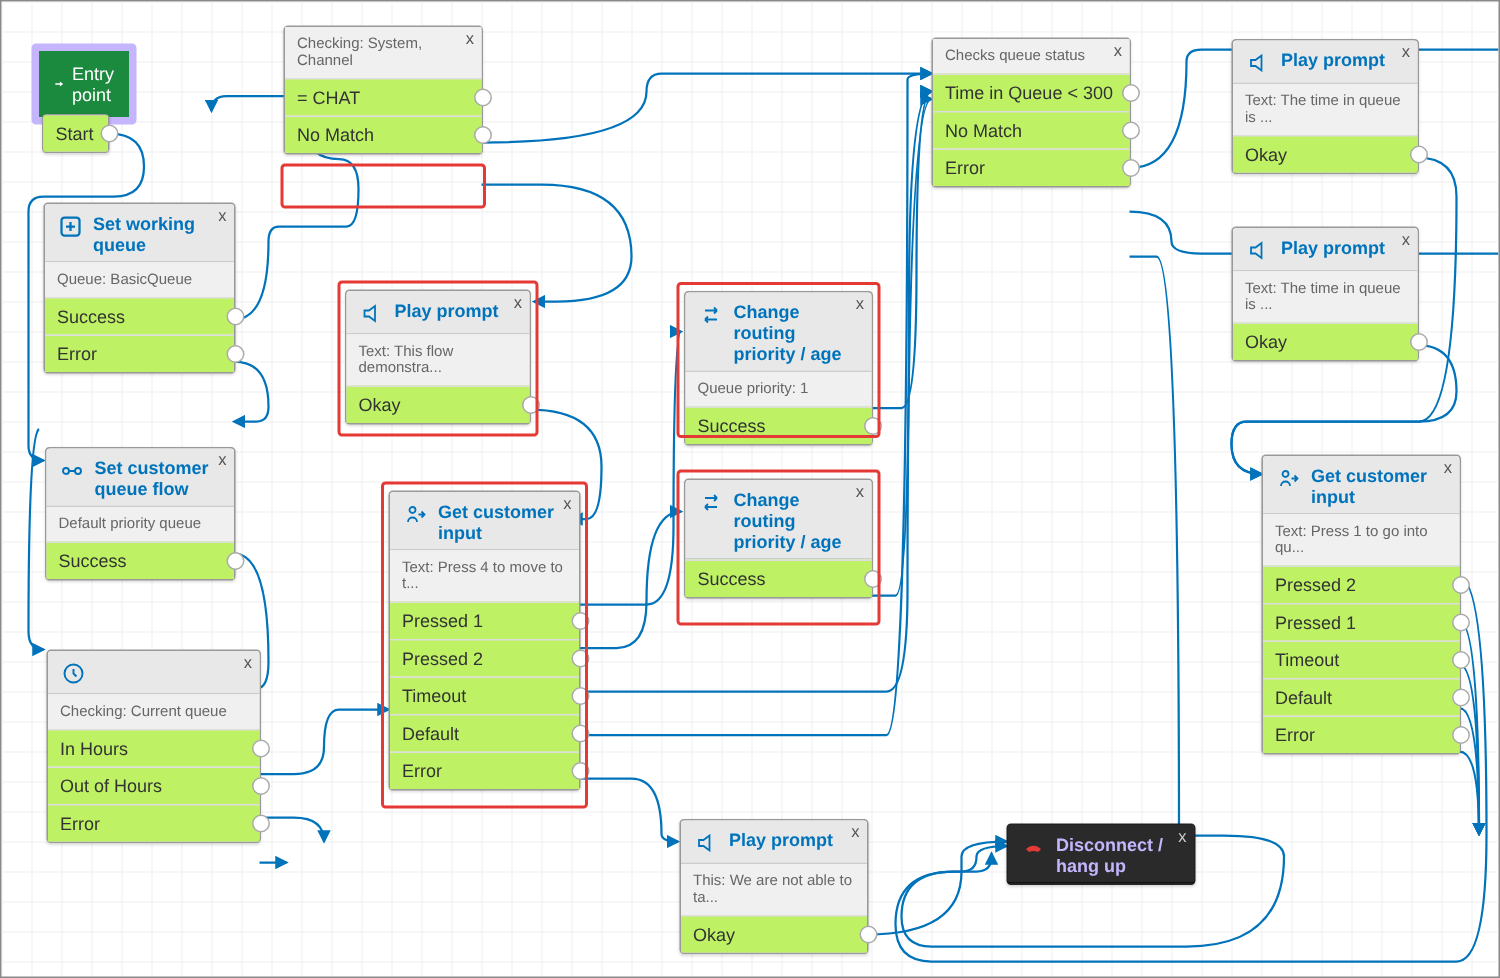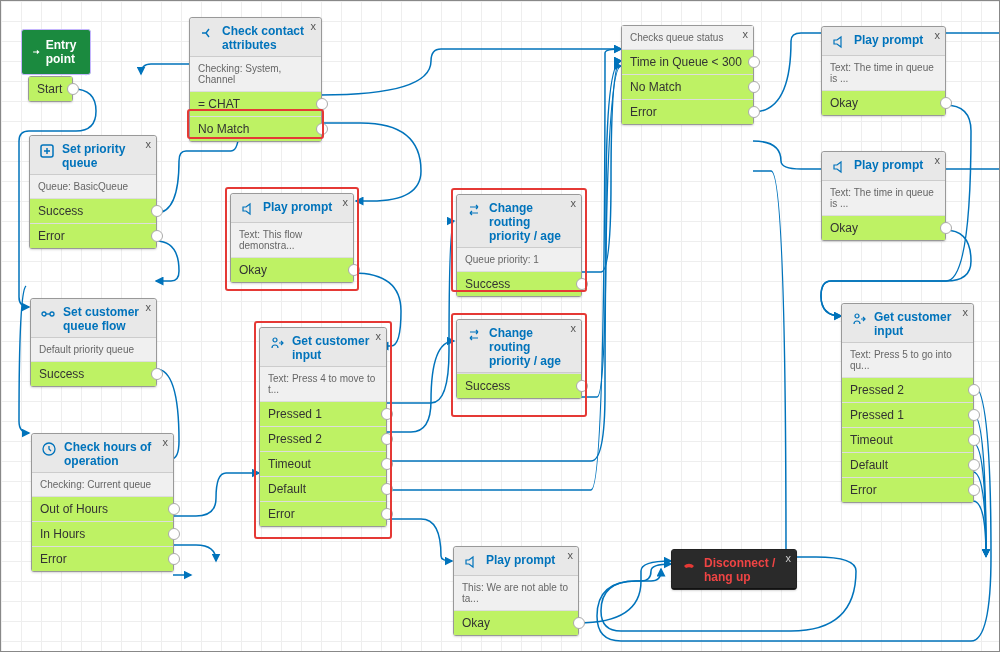--- a/index.html
+++ b/index.html
@@ -7,27 +7,27 @@
 #canvas{position:relative;width:1000px;height:652px;border:1px solid #888;overflow:hidden}
 .grid{position:absolute;inset:0;
 background-image:linear-gradient(#eee 1px,transparent 1px),linear-gradient(90deg,#eee 1px,transparent 1px);
 background-size:20px 20px}
 .block{position:absolute;background:#f9f9f9;border:1px solid #999;border-radius:3px;box-shadow:0 1px 2px rgba(0,0,0,.15);font-size:11px}
 .block .head{display:flex;align-items:flex-start;padding:6px 8px 4px;background:#e8e8e8;border-bottom:1px solid #ccc;border-radius:3px 3px 0 0}
 .block.dark{background:#3a3a3a;color:#fff;border-color:#222}
 .block.dark .head{background:#2a2a2a;border-color:#111}
 .block .icon{width:18px;height:18px;margin-right:6px;flex:0 0 18px;display:flex;align-items:center;justify-content:center}
 .block .title{font-weight:bold;color:#0073bb;font-size:12px;line-height:14px}
-.block.dark .title{color:#ef4444}
+.block.dark .title{color:#c4b5fd}
 .block .close{position:absolute;top:2px;right:5px;font-size:11px;color:#555;cursor:pointer}
 .block .desc{padding:6px 8px;font-size:10px;color:#666;background:#f0f0f0}
 .block.dark .desc{background:#444;color:#ccc}
 .branch{position:relative;padding:5px 8px;background:#bef264;border-top:1px solid #ddd;font-size:12px;color:#333}
 .branch .port{position:absolute;right:-7px;top:50%;transform:translateY(-50%);width:12px;height:12px;border-radius:50%;background:#fff;border:1px solid #aaa}
-.entry{background:#1b8a3f;color:#fff;border:1px solid #c4b5fd;border-radius:3px;padding:8px 10px;font-weight:bold;font-size:12px;display:flex;align-items:center}
+.entry{background:#1b8a3f;color:#fff;border:5px solid #c4b5fd;border-radius:3px;padding:8px 10px;font-weight:normal;font-size:12px;display:flex;align-items:center}
 .entry svg{margin-right:5px}
 .hl{position:absolute;border:2px solid #e53935;border-radius:3px;pointer-events:none}
 svg.wire{position:absolute;inset:0;width:100%;height:100%;pointer-events:none}
 svg.wire path{fill:none;stroke:#0073bb;stroke-width:1.5}
 svg.wire marker path{stroke:none;fill:#0073bb}
 </style>
 </head>
 <body>
 <div id="canvas">
 <div class="grid"></div>
@@ -85,21 +85,21 @@
 
 <div class="block" style="left:28px;top:134px;width:128px">
 <span class="close">x</span>
 <div class="head">
         <span class="icon">
           <svg width="16" height="16" viewBox="0 0 16 16">
             <rect x="2" y="2" width="12" height="12" rx="2" fill="none" stroke="#0073bb" stroke-width="1.5"></rect>
             <path d="M5 8h6M8 5v6" stroke="#0073bb" stroke-width="1.5"></path>
           </svg>
         </span>
-        <span class="title">Set priority queue</span>
+        <span class="title">Set working queue</span>
       </div>
 <div class="desc">Queue: BasicQueue</div>
 <div class="branch"><span>Success</span><span class="port"></span></div>
 <div class="branch"><span>Error</span><span class="port"></span></div>
 </div>
 
 <div class="block" style="left:29px;top:297px;width:127px">
 <span class="close">x</span>
 <div class="head">
         <span class="icon">
@@ -117,38 +117,29 @@
 
 <div class="block" style="left:30px;top:432px;width:143px">
 <span class="close">x</span>
 <div class="head">
         <span class="icon">
           <svg width="16" height="16" viewBox="0 0 16 16">
             <circle cx="8" cy="8" r="6" fill="none" stroke="#0073bb" stroke-width="1.3"></circle>
             <path d="M8 5v3l2 2" stroke="#0073bb" stroke-width="1.3" fill="none"></path>
           </svg>
         </span>
-        <span class="title">Check hours of operation</span>
       </div>
 <div class="desc">Checking: Current queue</div>
+<div class="branch"><span>In Hours</span><span class="port"></span></div>
 <div class="branch"><span>Out of Hours</span><span class="port"></span></div>
-<div class="branch"><span>In Hours</span><span class="port"></span></div>
 <div class="branch"><span>Error</span><span class="port"></span></div>
 </div>
 
 <div class="block" style="left:188px;top:16px;width:133px">
 <span class="close">x</span>
-<div class="head">
-        <span class="icon">
-          <svg width="16" height="16" viewBox="0 0 16 16">
-            <path d="M3 8h4m0 0l3-4m-3 4l3 4" stroke="#0073bb" stroke-width="1.4" fill="none"></path>
-          </svg>
-        </span>
-        <span class="title">Check contact attributes</span>
-      </div>
 <div class="desc">Checking: System, Channel</div>
 <div class="branch"><span>= CHAT</span><span class="port"></span></div>
 <div class="branch"><span>No Match</span><span class="port"></span></div>
 </div>
 <div class="hl" style="left:186px;top:108px;width:137px;height:30px"></div>
 
 <div class="block" style="left:229px;top:192px;width:124px">
 <span class="close">x</span>
 <div class="head">
         <span class="icon">
@@ -278,21 +269,21 @@
 <span class="close">x</span>
 <div class="head">
         <span class="icon">
           <svg width="16" height="16" viewBox="0 0 16 16">
             <circle cx="6" cy="5" r="2" fill="none" stroke="#0073bb" stroke-width="1.2"></circle>
             <path d="M3 13c0-2 1.5-3 3-3s3 1 3 3M10 8h4m-2-2 2 2-2 2" fill="none" stroke="#0073bb" stroke-width="1.2"></path>
           </svg>
         </span>
         <span class="title">Get customer input</span>
       </div>
-<div class="desc">Text: Press 5 to go into qu...</div>
+<div class="desc">Text: Press 1 to go into qu...</div>
 <div class="branch"><span>Pressed 2</span><span class="port"></span></div>
 <div class="branch"><span>Pressed 1</span><span class="port"></span></div>
 <div class="branch"><span>Timeout</span><span class="port"></span></div>
 <div class="branch"><span>Default</span><span class="port"></span></div>
 <div class="branch"><span>Error</span><span class="port"></span></div>
 </div>
 
 </div>
 
 </body></html>

